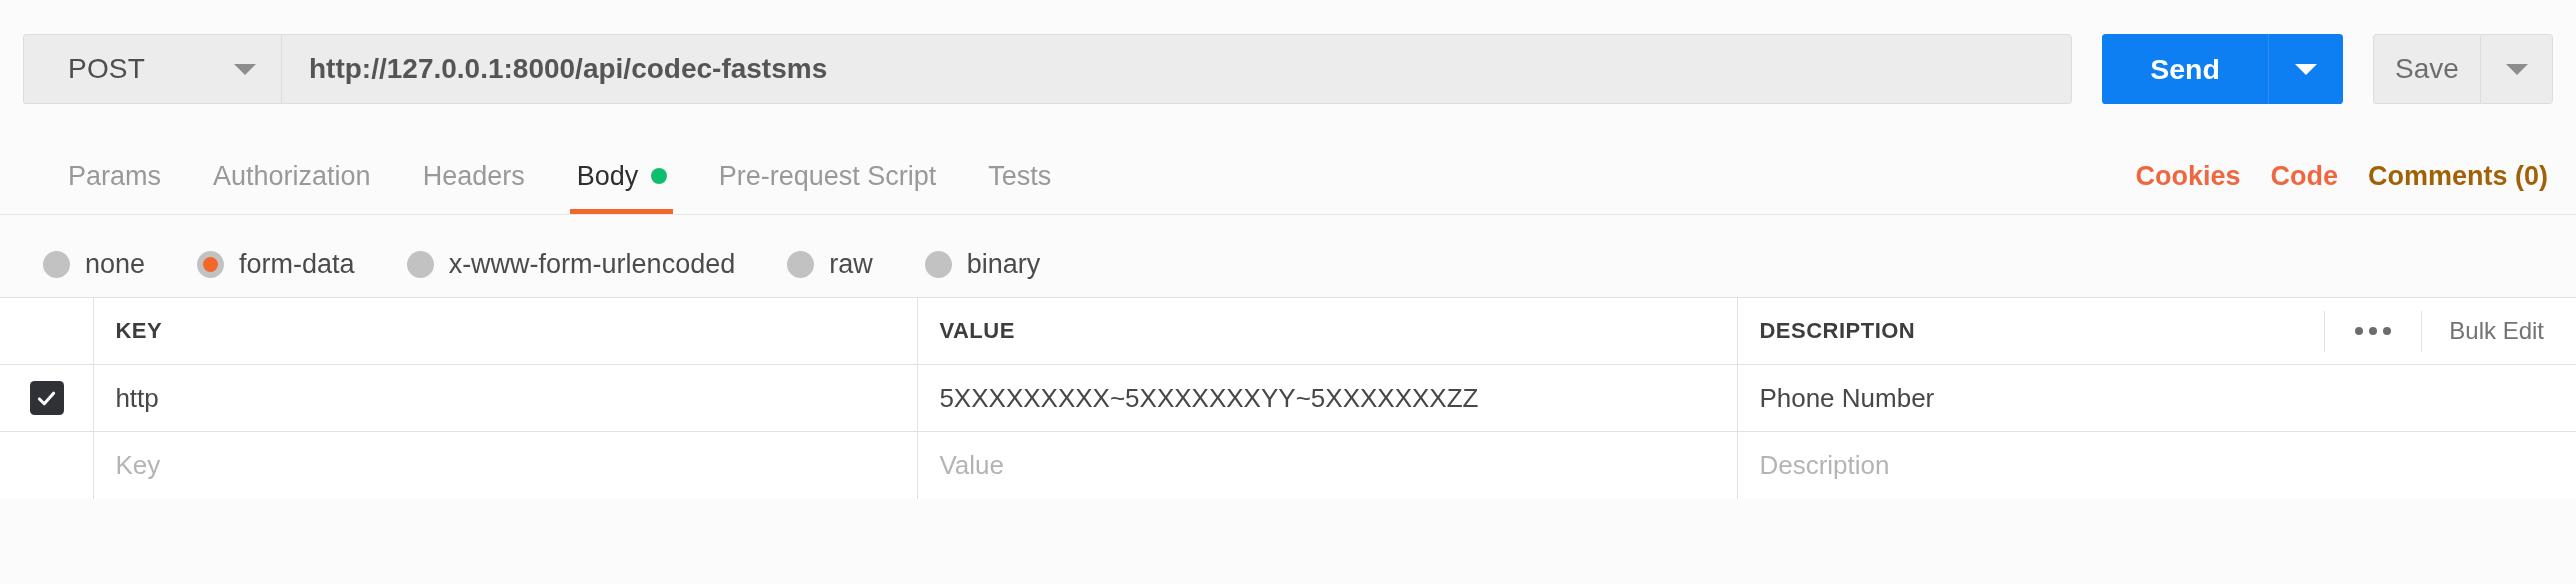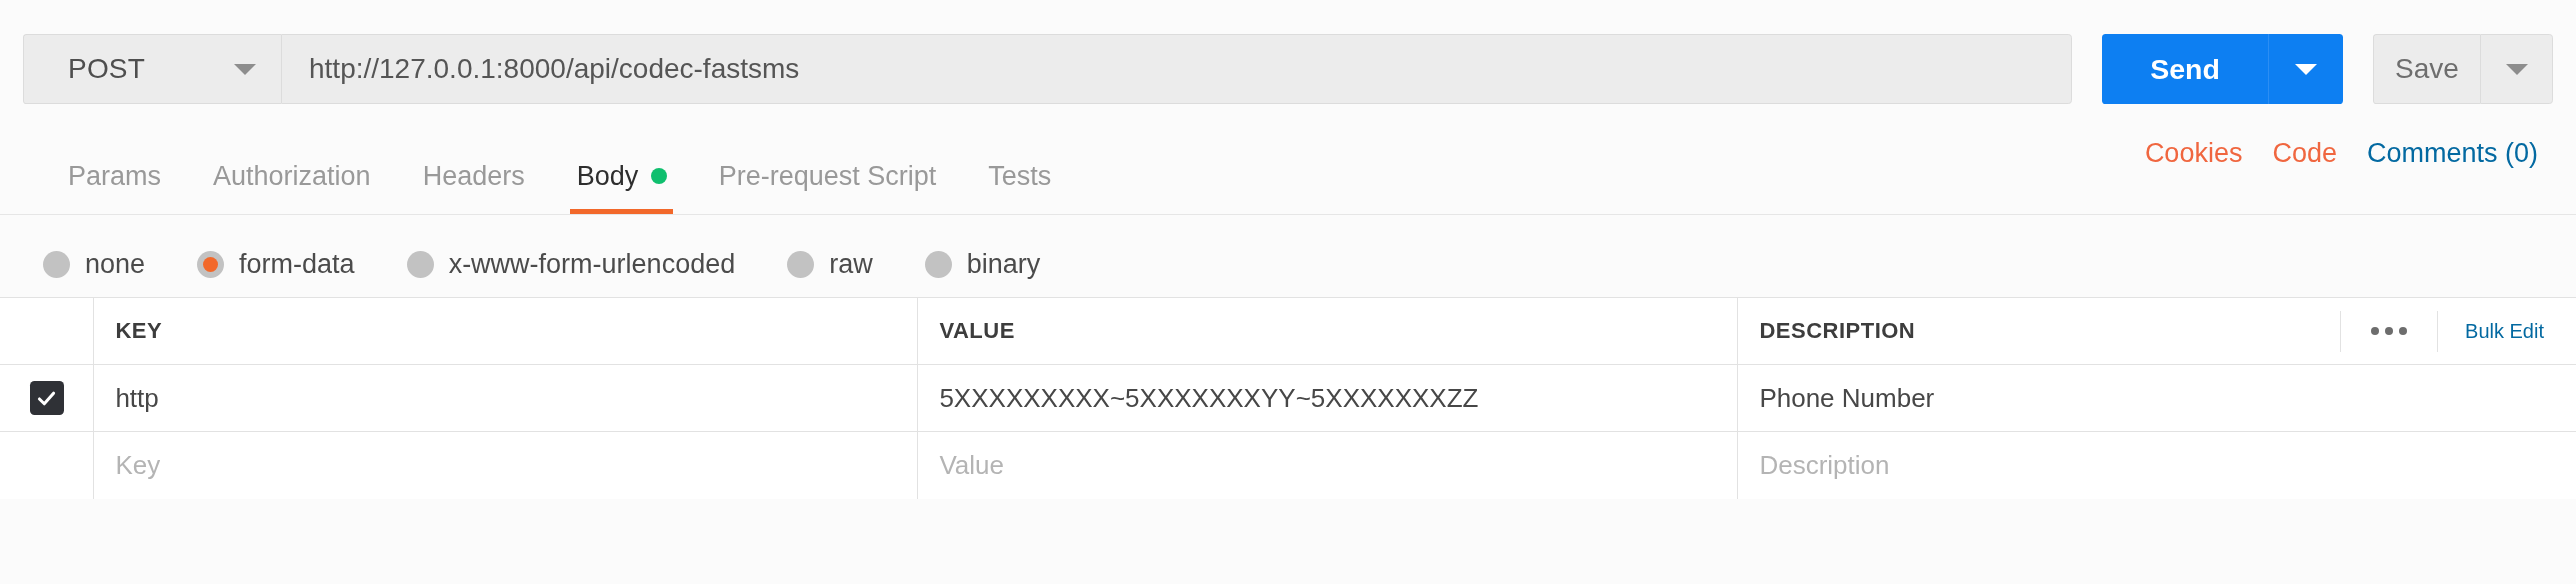--- a/index.html
+++ b/index.html
@@ -61,20 +61,21 @@
     border: 0.9px solid #dcdcdc;
     border-radius: 0 3.6px 3.6px 0;
     display: flex;
     align-items: center;
     padding: 0 27px;
     font-size: 28px;
     color: #555555;
     cursor: text;
     overflow: hidden;
     white-space: nowrap;
+    font-weight: bold;
   }
   .send-group {
     display: flex;
     margin-left: 30px;
     flex: none;
   }
   .send-btn {
     width: 166px; height: 70px;
     background: #0d7ff2;
     border-radius: 3.6px 0 0 3.6px;
@@ -162,31 +163,32 @@
   .greendot {
     display: inline-block;
     width: 16px; height: 16px;
     border-radius: 50%;
     background: #0fbf6e;
     margin-left: 12.5px;
   }
   .tab-right {
     margin-left: auto;
     display: flex;
-    align-items: flex-start;
-    padding-right: 38px;
+    align-items: center;
+    padding-right: 28px;
+    font-weight: bold;
   }
   .tlink {
     font-size: 27px;
     color: #f0663f;
     margin-left: 30px;
     cursor: pointer;
     white-space: nowrap;
   }
-  .tlink.muted { color: #0369a1; }
+  .tlink.muted { color: #a16207; }
 
   
   .radios {
     position: absolute;
     left: 0; top: 215px;
     width: 2576px; height: 82px;
     background: #fbfbfb;
     display: flex;
     align-items: center;
     padding-left: 43px;
@@ -310,22 +312,22 @@
     border-right: 0.9px solid #e2e2e2;
     cursor: pointer;
   }
   .dots span {
     width: 8px; height: 8px;
     border-radius: 50%;
     background: #6d6d6d;
     display: block;
   }
   .bulk {
-    font-size: 20px;
-    color: #0369a1;
+    font-size: 24px;
+    color: #737373;
     padding: 0 32px 0 27px;
     cursor: pointer;
     white-space: nowrap;
   }
 </style>
 </head>
 <body>
 
 <div id="app">
 

